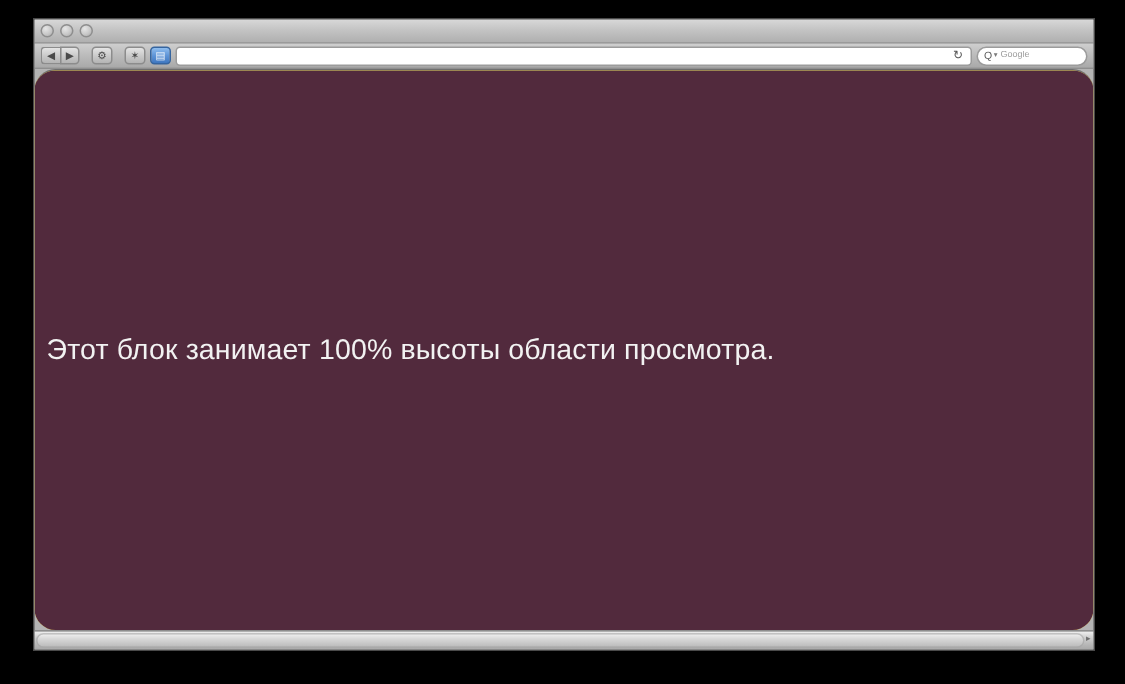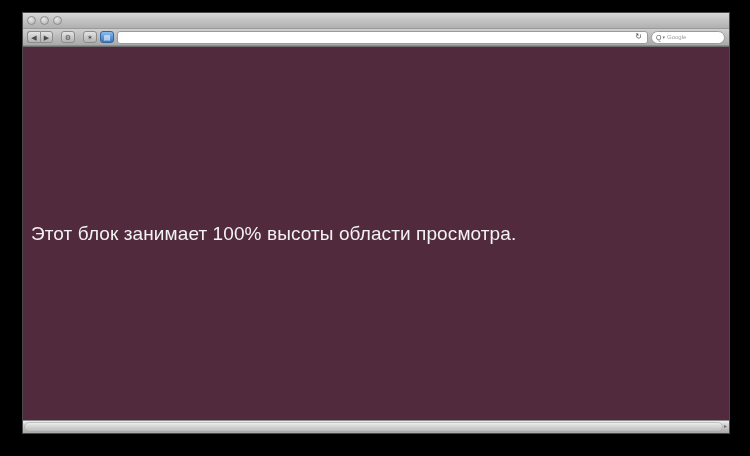--- a/index.html
+++ b/index.html
@@ -190,20 +190,21 @@
     overflow: hidden;
   }
 
   
   .viewport {
     flex: 1;
     position: relative;
     background: #fde047;
     overflow: hidden;
     border-top: 1px solid #6f6f6f;
+    border-radius: 14px;
   }
   .page-block {
     position: absolute;
     left: 0;
     top: 0;
     right: 0;
     bottom: 0;
     background: #522a3d;
     display: flex;
     align-items: center;

